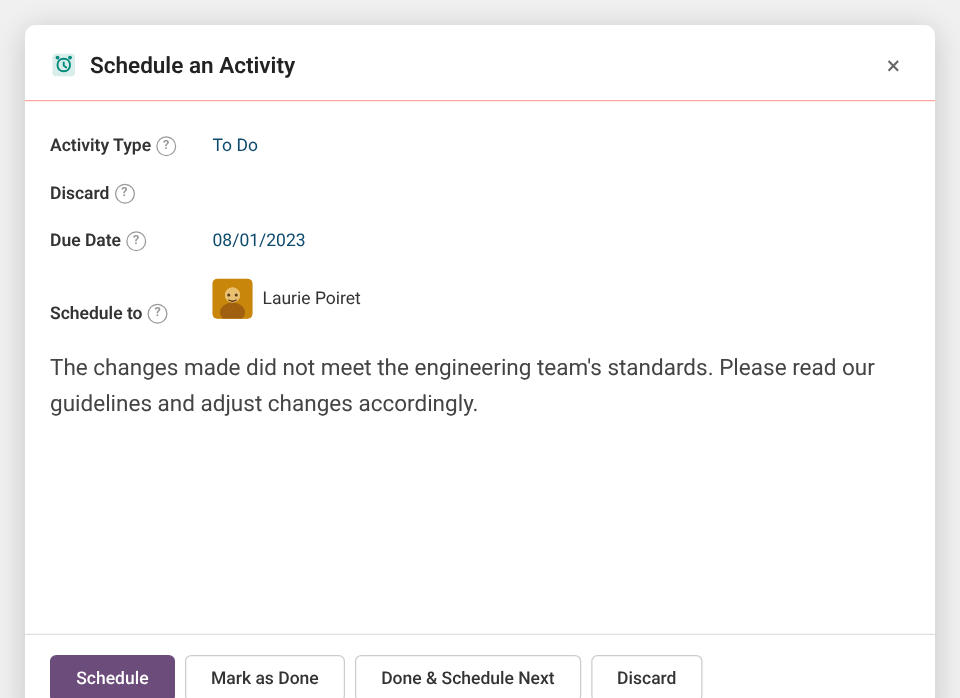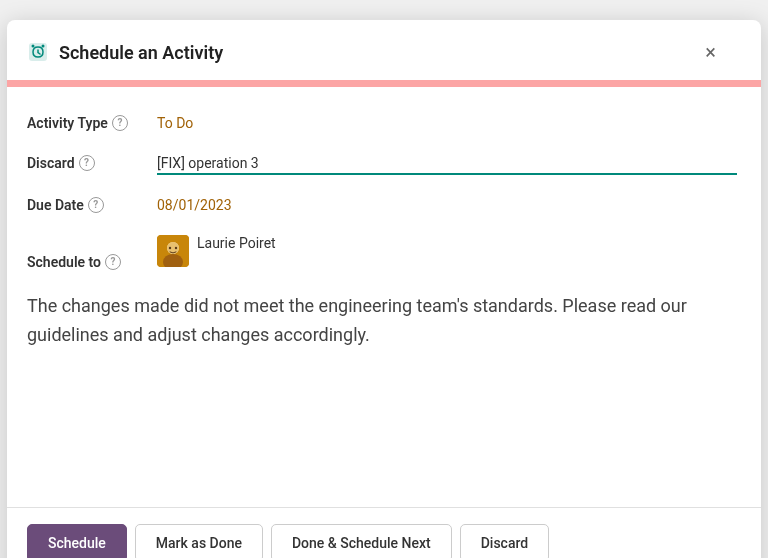--- a/index.html
+++ b/index.html
@@ -25,22 +25,22 @@
       width: 768px;
       min-height: 558px;
       display: flex;
       flex-direction: column;
       position: relative;
     }
 
     .modal-header {
       display: flex;
       align-items: center;
-      padding: 18px 41px 14px 20px;
-      border-bottom: 7px solid #fca5a5;
+      padding: 18px 24px 14px 20px;
+      border-bottom: 1px solid #fca5a5;
     }
 
     .modal-icon {
       color: #00897b;
       font-size: 22px;
       margin-right: 10px;
       display: flex;
       align-items: center;
     }
 
@@ -95,21 +95,21 @@
       border: 1.5px solid #999;
       font-size: 10px;
       color: #999;
       cursor: pointer;
       font-weight: 700;
       line-height: 1;
     }
 
     .form-value {
       font-size: 14px;
-      color: #a16207;
+      color: #0c4a6e;
     }
 
     .form-input {
       font-size: 14px;
       color: #333;
       border: none;
       border-bottom: 2px solid #00897b;
       outline: none;
       padding: 2px 0;
       width: 580px;
@@ -124,21 +124,21 @@
       display: inline-flex;
       align-items: center;
       justify-content: center;
       margin-right: 8px;
       overflow: hidden;
       vertical-align: middle;
     }
 
     .assigned-row {
       display: flex;
-      align-items: flex-start;
+      align-items: center;
     }
 
     .assigned-name {
       font-size: 14px;
       color: #333;
     }
 
     .notes-text {
       font-size: 18px;
       color: #444;
@@ -202,21 +202,20 @@
         <span class="help-icon">?</span>
       </label>
       <span class="form-value">To Do</span>
     </div>
 
     <div class="form-row">
       <label class="form-label">
         <span>Discard</span>
         <span class="help-icon">?</span>
       </label>
-      <input class="form-input" type="text" value="[FIX] operation 3" style="">
     </div>
 
     <div class="form-row">
       <label class="form-label">
         <span>Due Date</span>
         <span class="help-icon">?</span>
       </label>
       <span class="form-value">08/01/2023</span>
     </div>
 

